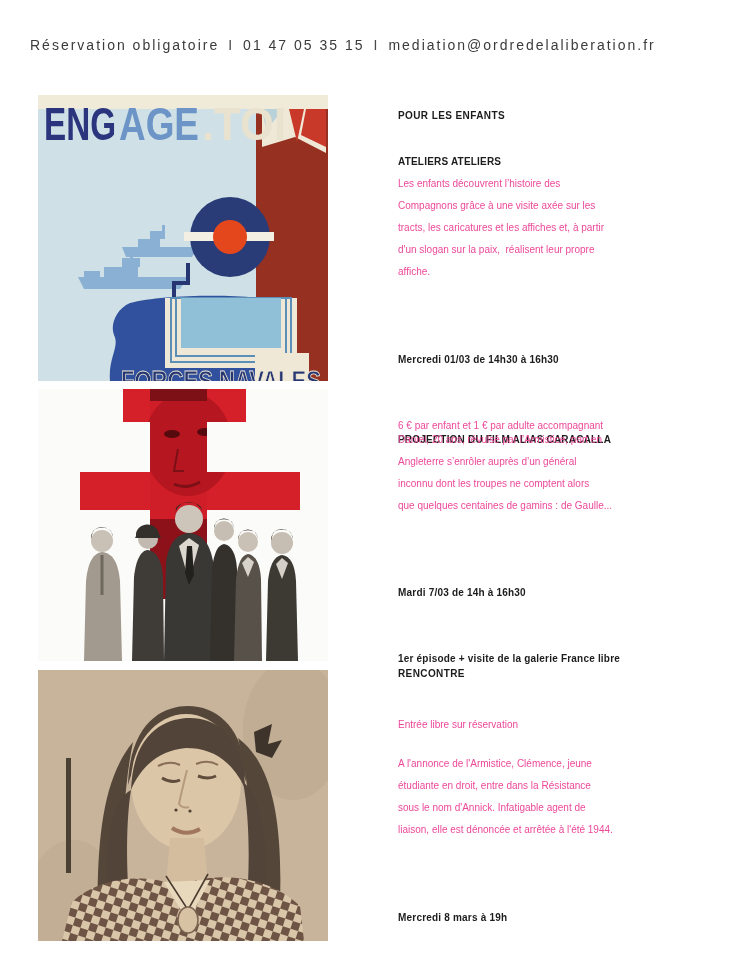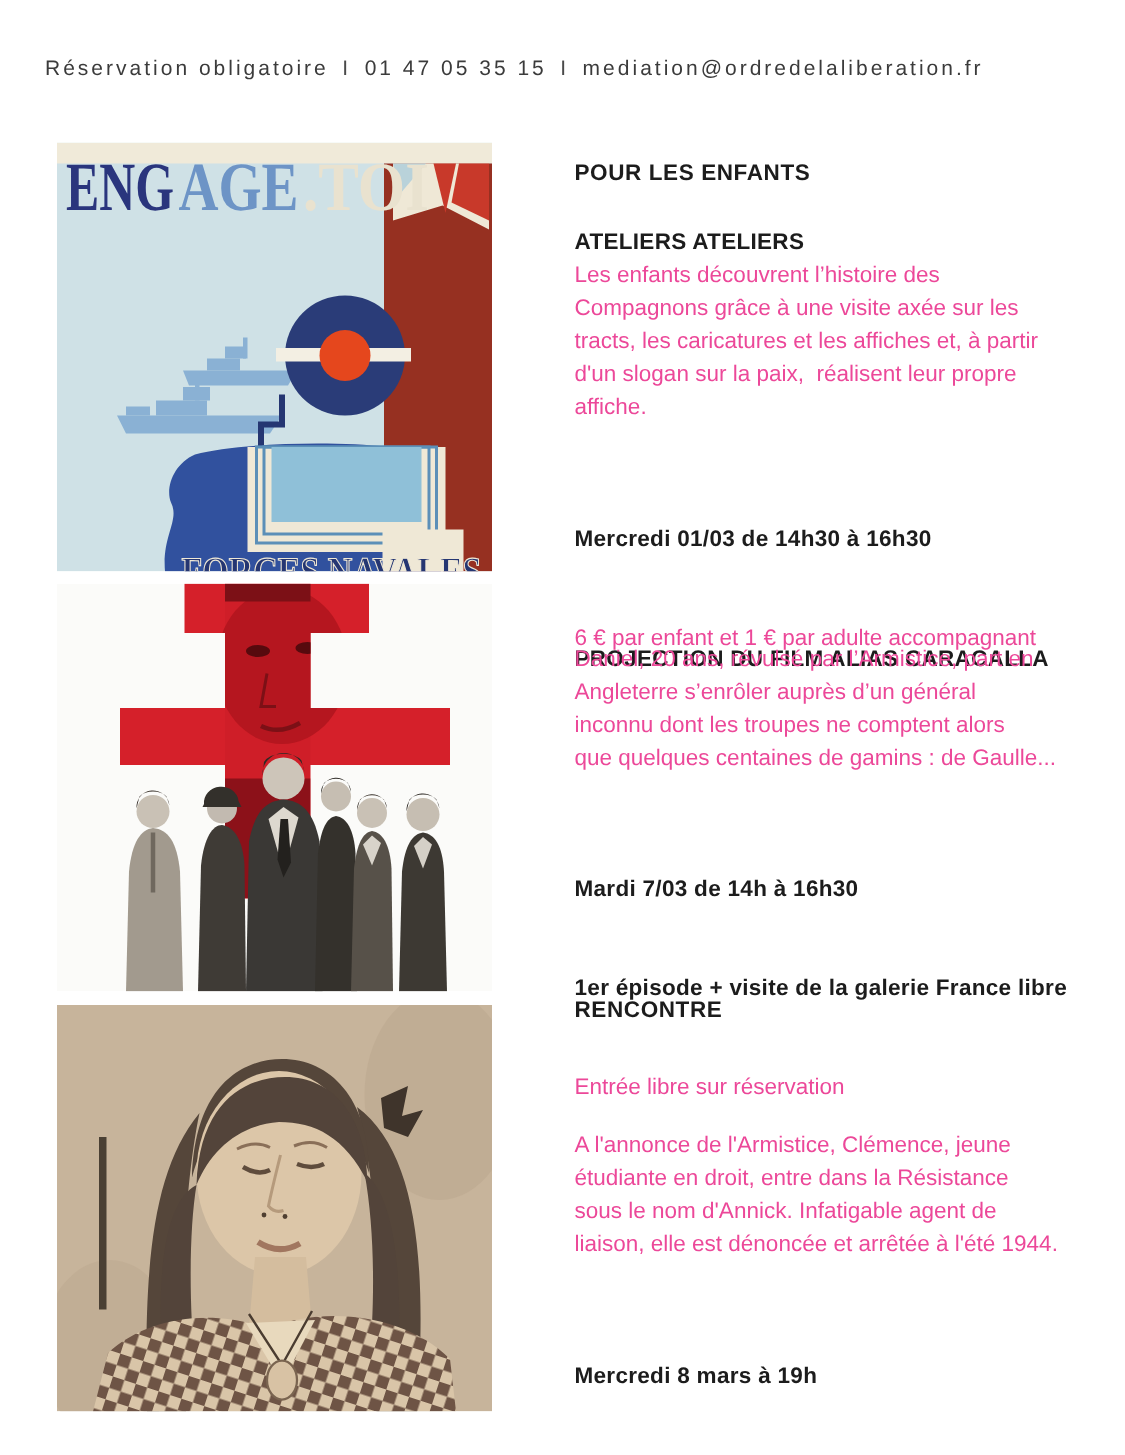--- a/index.html
+++ b/index.html
@@ -9,25 +9,25 @@
   }
   
   .topbar{
     position:absolute;left:30px;top:37px;font-size:14px;letter-spacing:2px;
     color:#3b3b3b;font-weight:400;white-space:nowrap;
   }
   .topbar .sep{margin:0 9px;color:#4a4a4a;}
   
   .fig{position:absolute;left:38px;width:290px;overflow:hidden;}
   .fig svg{display:block;}
-  #fig1{top:95px;height:286px;font-family:Liberation Serif, serif;}
+  #fig1{top:95px;height:286px;}
   #fig2{top:389px;height:272px;}
   #fig3{top:670px;height:271px;}
   
-  .tb{position:absolute;left:383px;width:350px;font-size:15px;line-height:22px;white-space:pre;}
+  .tb{position:absolute;left:398px;width:350px;font-size:10px;line-height:22px;white-space:pre;}
   .b{font-weight:700;color:#1c1c1c;letter-spacing:.2px;}
   .r{font-weight:400;color:#ec4899;}
   .cat{font-weight:700;color:#1c1c1c;letter-spacing:.4px;}
 </style>
 </head>
 <body>
 
 <div class="page">
 
   <div class="topbar">

